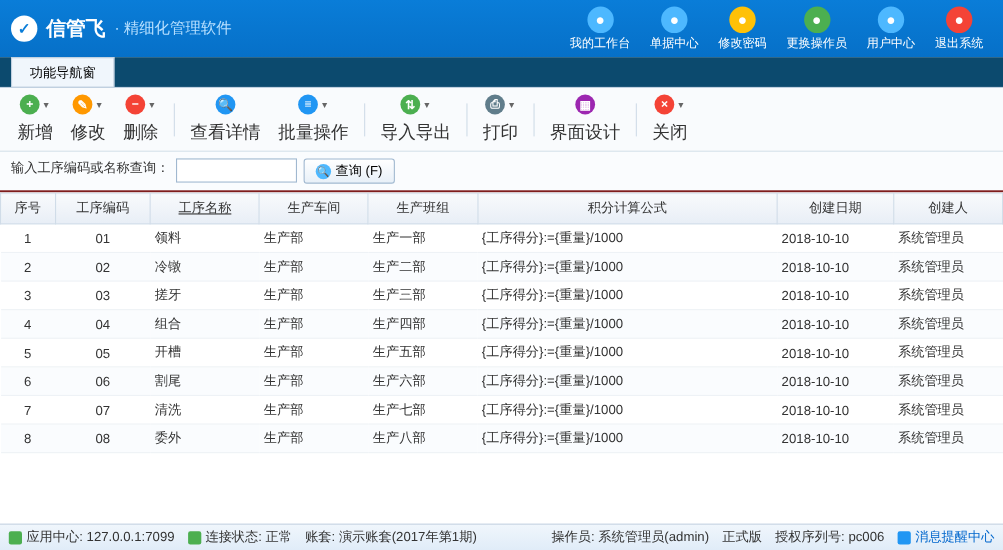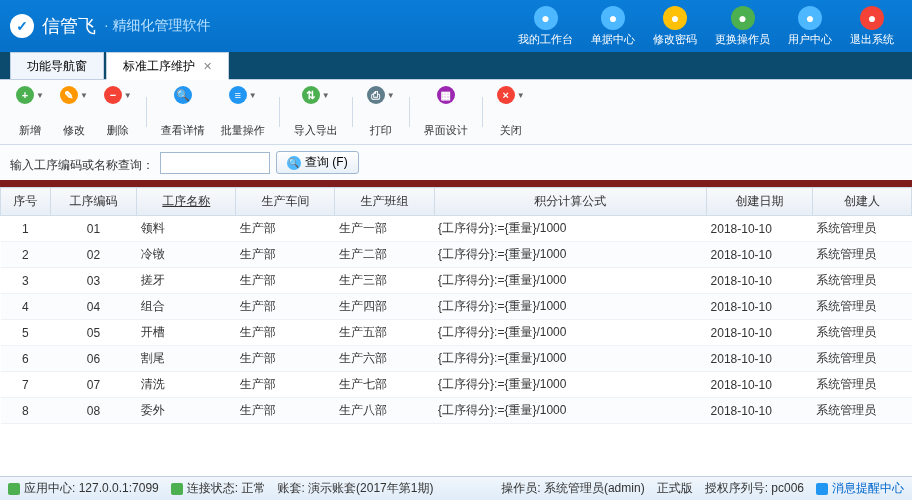--- a/index.html
+++ b/index.html
@@ -1,40 +1,40 @@
 <!DOCTYPE html>
 <html><head>
 <meta charset="utf-8">
 <style>
 *{margin:0;padding:0;box-sizing:border-box;font-family:"Microsoft YaHei","SimSun",sans-serif;font-size:12px}
 body{background:#fff;width:912px;height:500px;overflow:hidden;display:flex;flex-direction:column}
 .header{background:linear-gradient(to bottom,#0a7dd8,#0670c8);color:#fff;height:52px;display:flex;align-items:center;padding:0 10px;justify-content:space-between}
 .logo-area{display:flex;align-items:center;gap:8px}
 .logo-icon{width:24px;height:24px;background:#fff;border-radius:50%;display:flex;align-items:center;justify-content:center;color:#0a7dd8;font-weight:bold;font-size:14px}
-.brand{font-size:18px;font-weight:normal}
+.brand{font-size:18px;font-weight:bold}
 .subtitle{font-size:14px;color:#b8e0ff}
 .header-menu{display:flex;gap:2px}
 .header-item{display:flex;flex-direction:column;align-items:center;padding:2px 8px;cursor:pointer;border-radius:3px}
 .header-icon{width:24px;height:24px;border-radius:50%;display:flex;align-items:center;justify-content:center;font-size:14px;margin-bottom:2px}
 .hi-blue{background:#4db8ff}
 .hi-yellow{background:#ffc107}
 .hi-green{background:#4caf50}
 .hi-red{background:#f44336}
 .header-label{font-size:11px;color:#fff}
 .tabs{background:#0c4a6e;border-bottom:1px solid #c0d0e0;display:flex;height:28px;padding-left:10px}
 .tab{padding:6px 16px;border:1px solid #c0d0e0;border-bottom:none;margin-right:2px;background:#f0f6fc;cursor:pointer;display:flex;align-items:center;gap:8px}
 .tab.active{background:#fff;border-bottom:1px solid #fff;margin-bottom:-1px}
 .tab-close{color:#888;font-size:11px}
 .toolbar{background:#f9fbfd;border-bottom:1px solid #d0dce8;padding:4px 10px;display:flex;gap:4px;align-items:center}
 .tb-btn{display:flex;flex-direction:column;align-items:center;padding:2px 6px;cursor:pointer;border-radius:3px}
 .tb-icon{width:18px;height:18px;border-radius:50%;display:flex;align-items:center;justify-content:center;color:#fff;font-size:11px;font-weight:bold}
-.tb-label{font-size:11px;color:#333;margin-top:19px}
+.tb-label{font-size:16px;color:#333;margin-top:6px}
 .tb-sep{width:1px;height:30px;background:#d0dce8;margin:0 4px}
 .tb-drop{font-size:8px;color:#666;margin-left:2px}
-.search-bar{background:#fafcfe;border-bottom:7px solid #7f1d1d;padding:6px 10px;display:flex;align-items:flex-end;gap:6px}
+.search-bar{background:#fafcfe;border-bottom:2px solid #7f1d1d;padding:6px 10px;display:flex;align-items:flex-start;gap:6px}
 .search-label{color:#333}
 .search-input{border:1px solid #a0b8d0;padding:3px 6px;width:110px;height:22px}
 .search-btn{background:linear-gradient(to bottom,#fff,#e8f0f8);border:1px solid #a0b8d0;border-radius:3px;padding:2px 10px;cursor:pointer;display:flex;align-items:center;gap:4px}
 .search-btn-icon{width:14px;height:14px;background:#4db8ff;border-radius:50%;display:flex;align-items:center;justify-content:center;color:#fff;font-size:9px}
 .grid{flex:1;overflow:auto;background:#fff}
 .grid table{width:100%;border-collapse:collapse}
 .grid th{background:linear-gradient(to bottom,#f8fafc,#e8eef6);border:1px solid #d0dce8;padding:5px 4px;text-align:center;font-weight:normal;color:#333;font-size:12px}
 .grid td{border-bottom:1px solid #eef2f6;padding:4px;text-align:left;color:#333;white-space:nowrap}
 .grid td.c{text-align:center}
 .grid td.r{text-align:left;padding-right:20px}
@@ -81,24 +81,20 @@
         <div class="header-icon hi-red">●</div>
         <span class="header-label">退出系统</span>
       </div>
     </div>
 </div>
 
 <div class="tabs" id="tabs">
     <div class="tab">
       <span>功能导航窗</span>
     </div>
-    <div class="tab active">
-      <span>标准工序维护</span>
-      <span class="tab-close">✕</span>
-    </div>
   </div>
 
 <div class="toolbar" id="toolbar">
     <div class="tb-btn">
       <div style="display:flex;align-items:center">
         <span class="tb-icon" style="background:#4caf50">+</span>
         <span class="tb-drop">▼</span>
       </div>
       <span class="tb-label">新增</span>
     </div>

